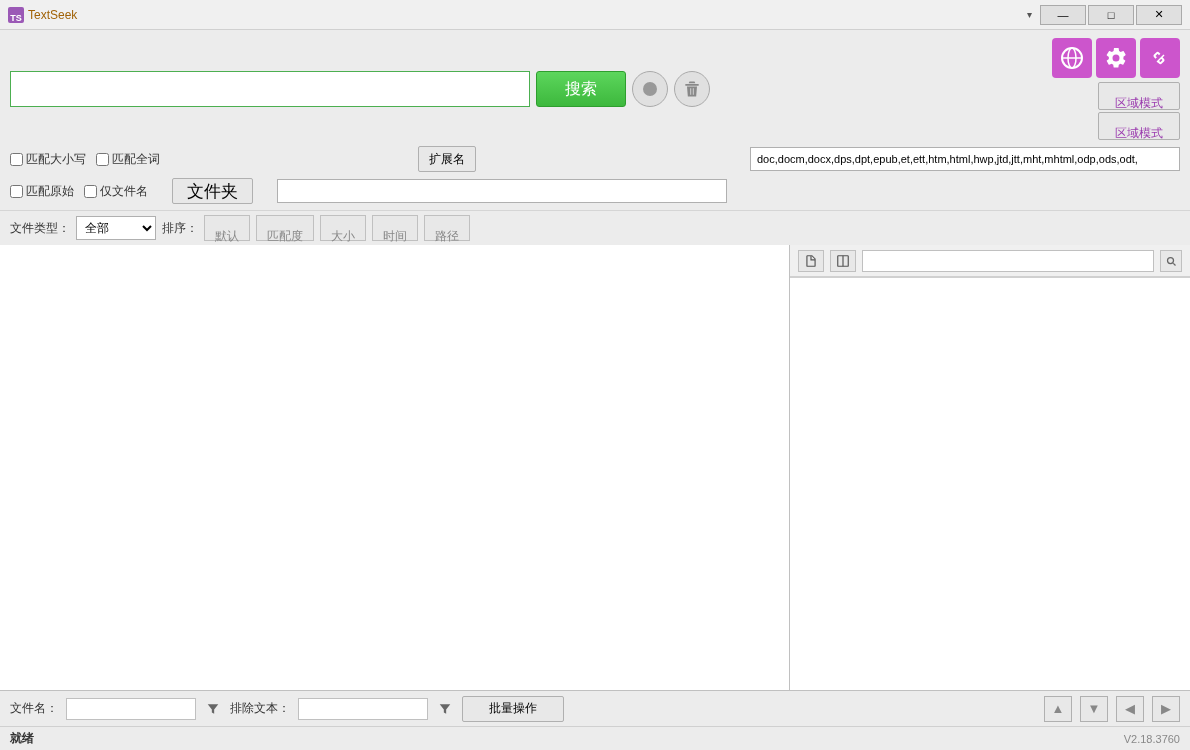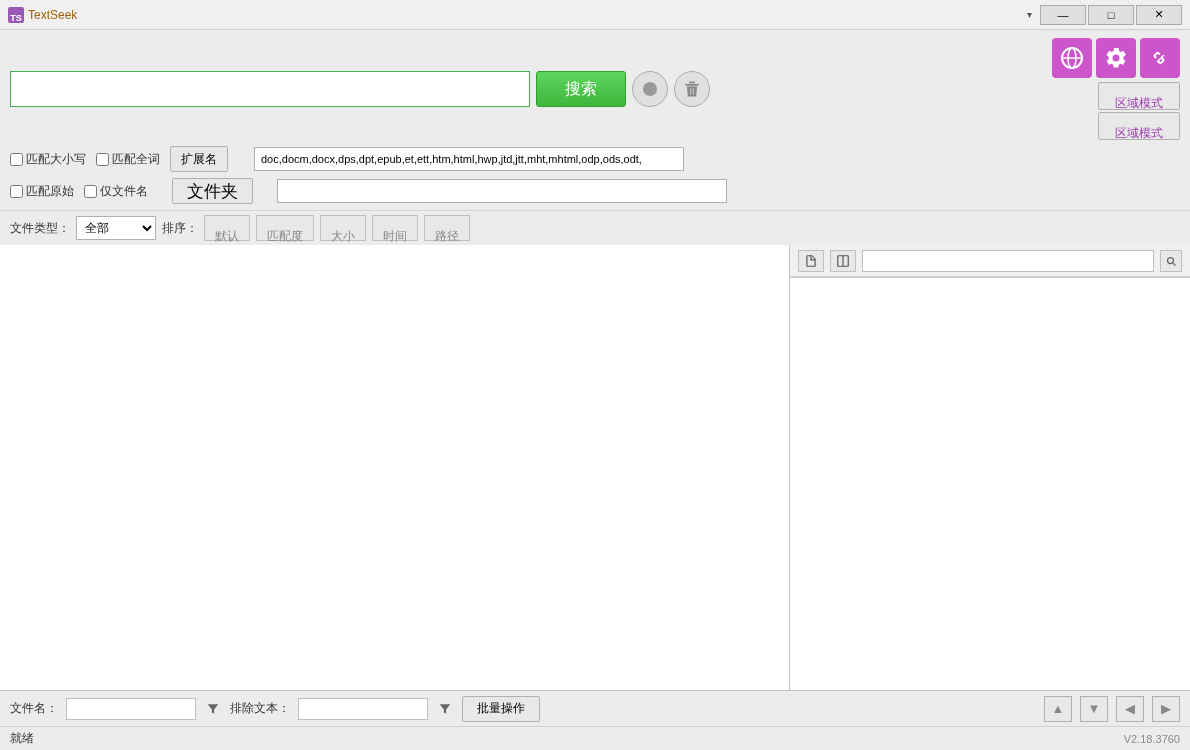--- a/index.html
+++ b/index.html
@@ -134,20 +134,21 @@
     }
 
     
     .toolbar2 {
       background: #ececec;
       padding: 0 10px 6px 10px;
       display: flex;
       align-items: center;
       gap: 10px;
       flex-shrink: 0;
+      justify-content: space-between;
     }
     .checkbox-group {
       display: flex;
       gap: 10px;
       align-items: center;
     }
     .checkbox-label {
       display: flex;
       align-items: center;
       gap: 3px;
@@ -354,21 +355,21 @@
       height: 18px;
       cursor: pointer;
       display: flex;
       align-items: center;
       justify-content: center;
       font-size: 14px;
       color: #666;
     }
     .batch-btn {
       height: 26px;
-      padding: 0 14px;
+      padding: 0 26px;
       background: #e8e8e8;
       border: 1px solid #b0b0b0;
       font-size: 12px;
       cursor: pointer;
       border-radius: 2px;
     }
     .nav-btn {
       width: 28px;
       height: 26px;
       background: #e8e8e8;
@@ -389,20 +390,21 @@
       border-top: 1px solid #d0d0d0;
       display: flex;
       align-items: center;
       padding: 0 10px;
       justify-content: space-between;
       flex-shrink: 0;
     }
     .status-text {
       font-size: 12px;
       color: #333;
+      font-weight: bold;
     }
     .version-text {
       font-size: 11px;
       color: #888;
     }
 
     
     .toolbar-right {
       position: relative;
       display: flex;

